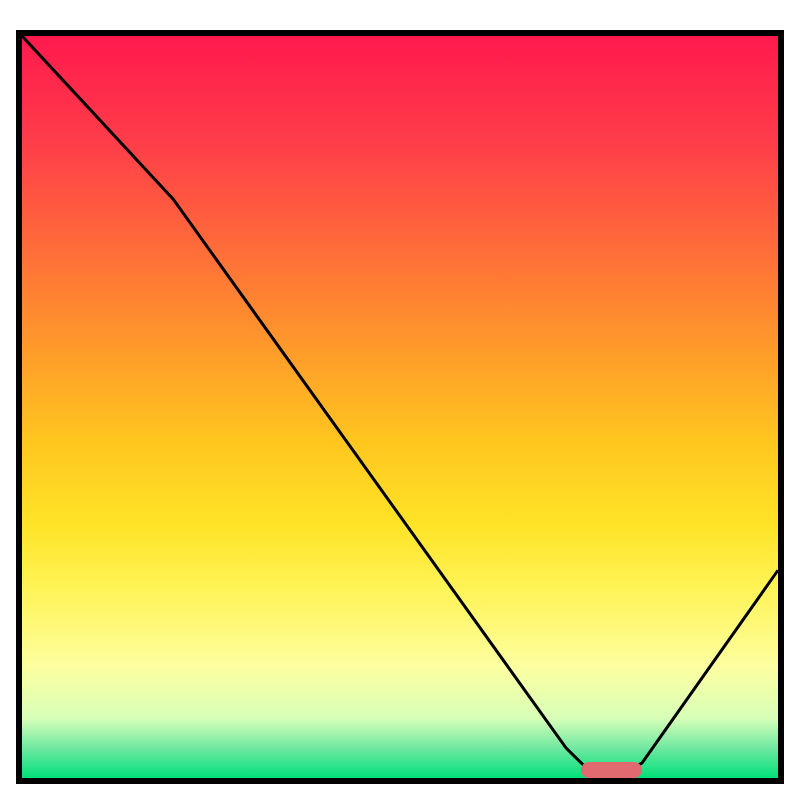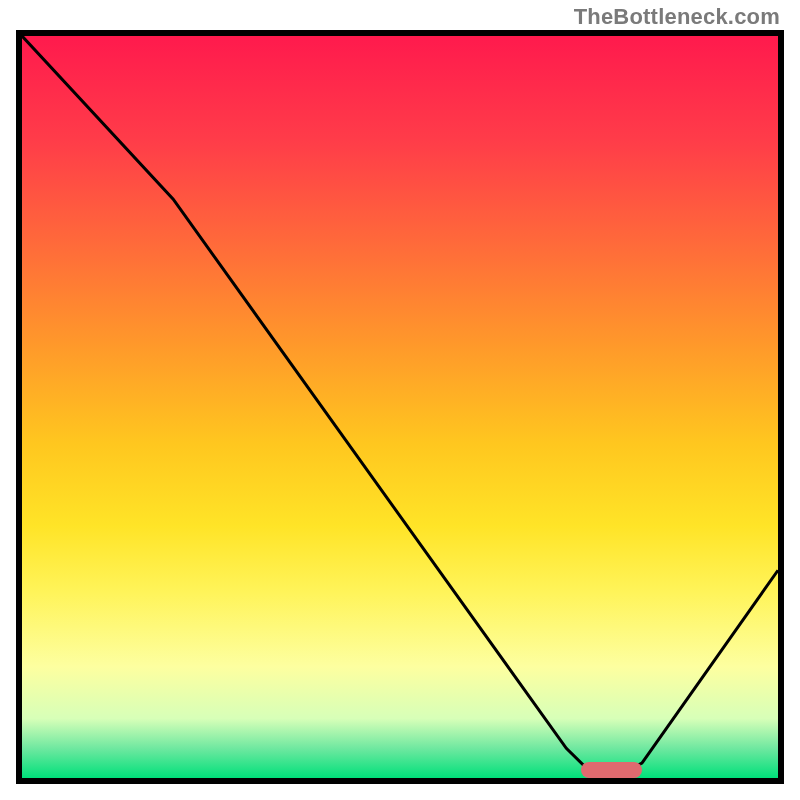--- a/index.html
+++ b/index.html
@@ -58,21 +58,20 @@
     position: absolute;
     background: #e06a6f;
     border-radius: 10px;
   }
 </style>
 </head>
 <body>
 
 <div class="wrapper">
 
-  <div class="attribution">TheBottleneck.com</div>
 
   <div class="plot-frame">
     <svg class="curve" viewBox="0 0 100 100" preserveAspectRatio="none">
       <path id="curvePath" d="M 0.00 0.00 L 20.00 22.00 L 72.00 96.00 L 75.00 99.00 L 80.00 99.00 L 82.00 98.00 L 100.00 72.00" fill="none" stroke="#000000" stroke-width="3" vector-effect="non-scaling-stroke"></path>
     </svg>
     <div id="marker" class="marker" style="left: 559.44px; width: 60.48px; top: 725.58px; height: 16px; background: rgb(224, 106, 111);"></div>
   </div>
 
 </div>
 

